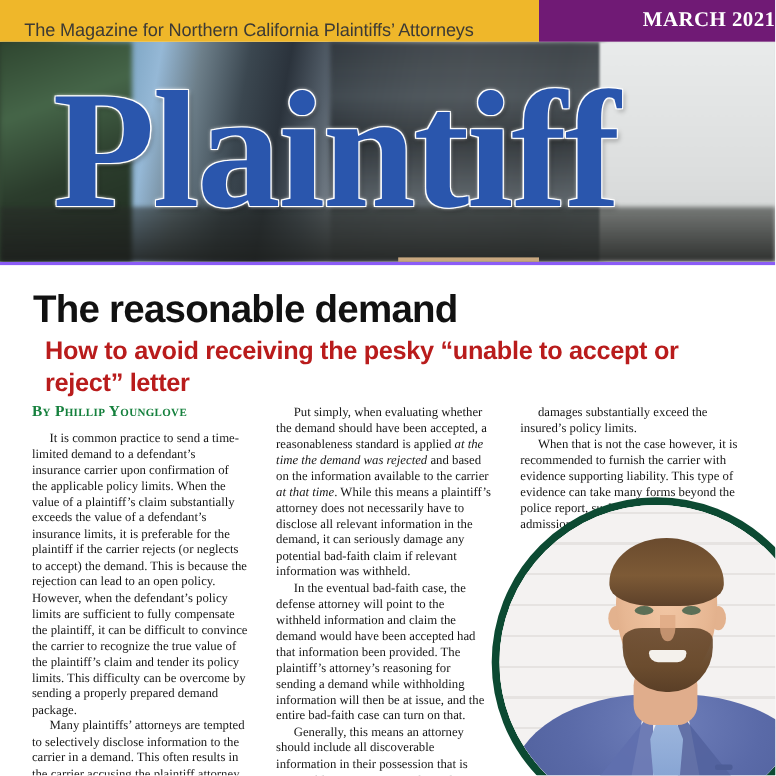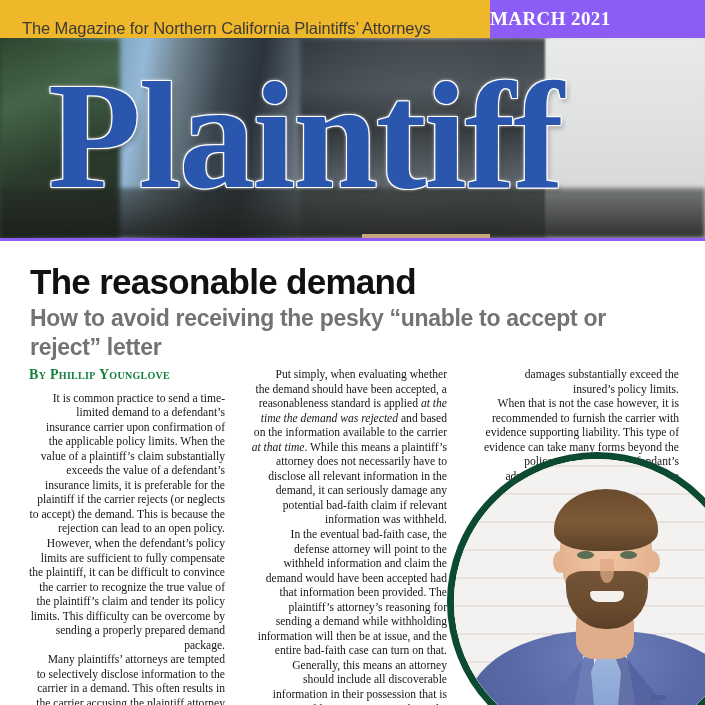--- a/index.html
+++ b/index.html
@@ -35,24 +35,24 @@
     font-family: "Liberation Sans", sans-serif;
     font-size: 16.5px;
     color: #3c3a35;
     letter-spacing: -0.1px;
     padding-left: 22px;
     white-space: nowrap;
   }
   .banner-right {
     width: 215px;
     height: 38px;
-    background: #8b5cf6;
+    background: #701a75;
     display: flex;
     align-items: center;
-    justify-content: flex-start;
+    justify-content: flex-end;
   }
   .banner-date {
     font-family: "Liberation Serif", serif;
     font-weight: bold;
     font-size: 19px;
     color: #ffffff;
     letter-spacing: 0.4px;
     font-variant: small-caps;
     text-transform: uppercase;
   }
@@ -137,27 +137,27 @@
     left: 30px; top: 22px;
     font-family: "Liberation Sans", sans-serif;
     font-weight: bold;
     font-size: 35px;
     line-height: 39px;
     color: #111111;
     letter-spacing: -0.7px;
   }
   .subhead {
     position: absolute;
-    left: 30px; top: 64px;
+    left: 41px; top: 64px;
     width: 600px;
     font-family: "Liberation Sans", sans-serif;
     font-weight: bold;
     font-size: 23px;
     line-height: 29px;
-    color: #737373;
+    color: #b91c1c;
     letter-spacing: -0.3px;
   }
 
   .columns {
     position: absolute;
     left: 29px; top: 128px;
     width: 650px;
     height: 340px;
   }
   .col {
@@ -178,21 +178,20 @@
     font-weight: bold;
     font-size: 14px;
     letter-spacing: .3px;
     color: #15803d;
     margin: 0 0 9px 0;
     font-variant: small-caps;
   }
   .col p {
     margin: 0;
     text-indent: 16px;
-    text-align: right;
   }
   .col p em { font-style: italic; }
 
   
   .portrait {
     position: absolute;
     left: 447px;
     top: 452px;
     width: 300px;
     height: 300px;

